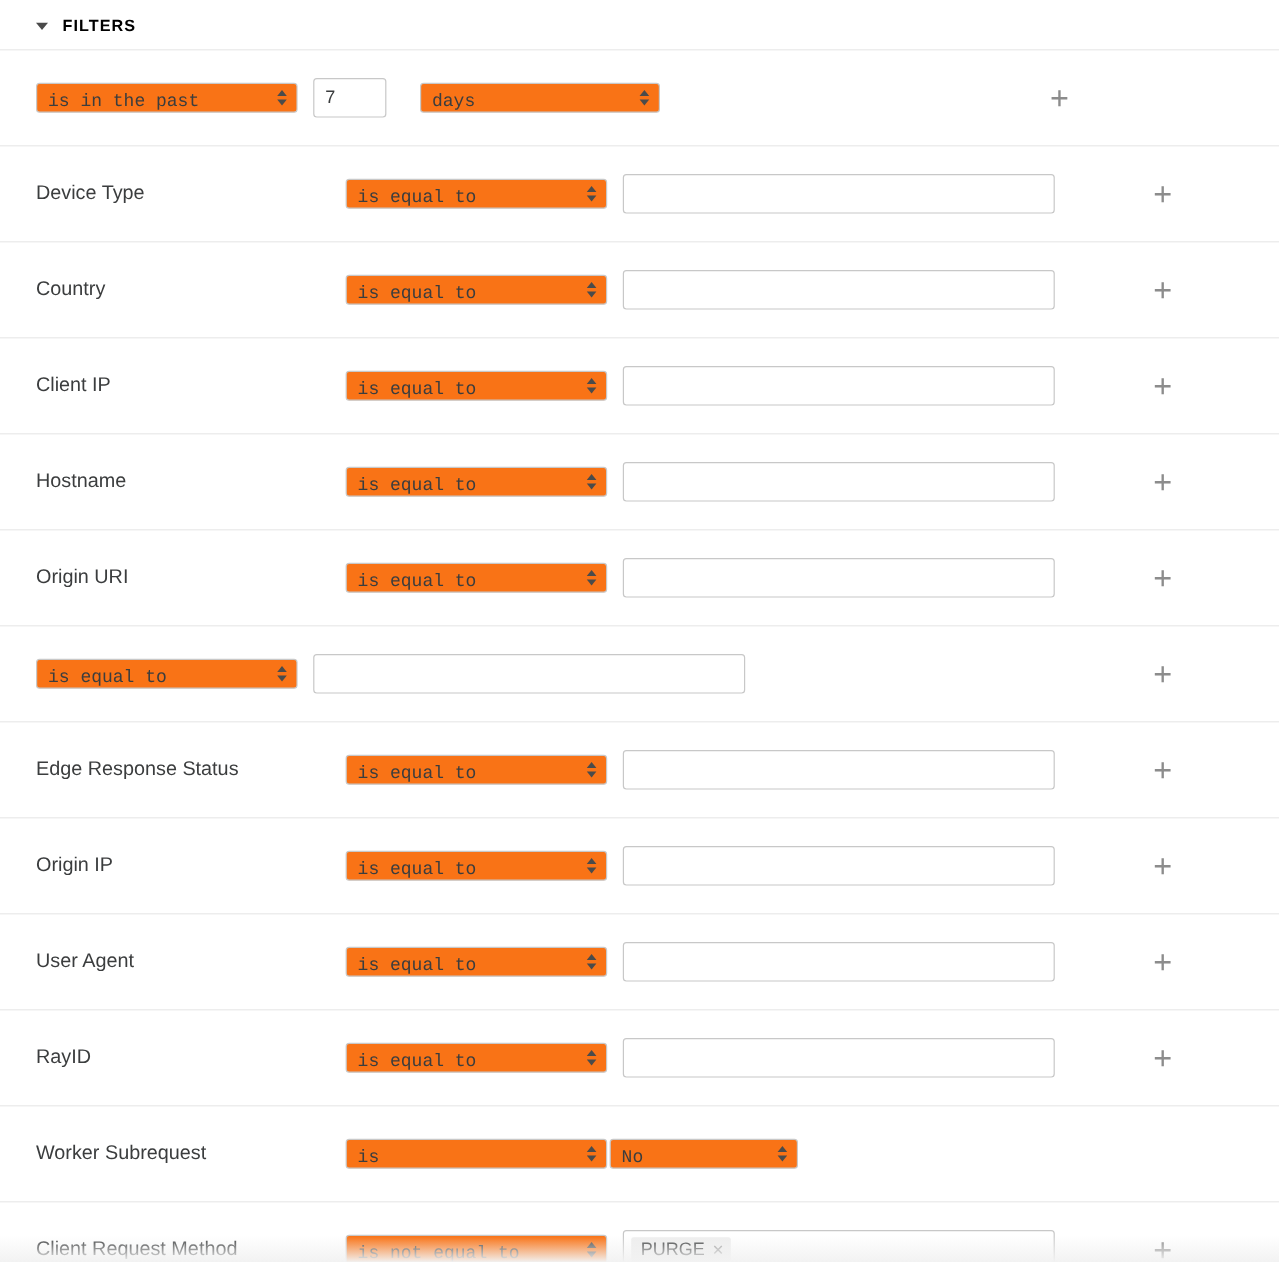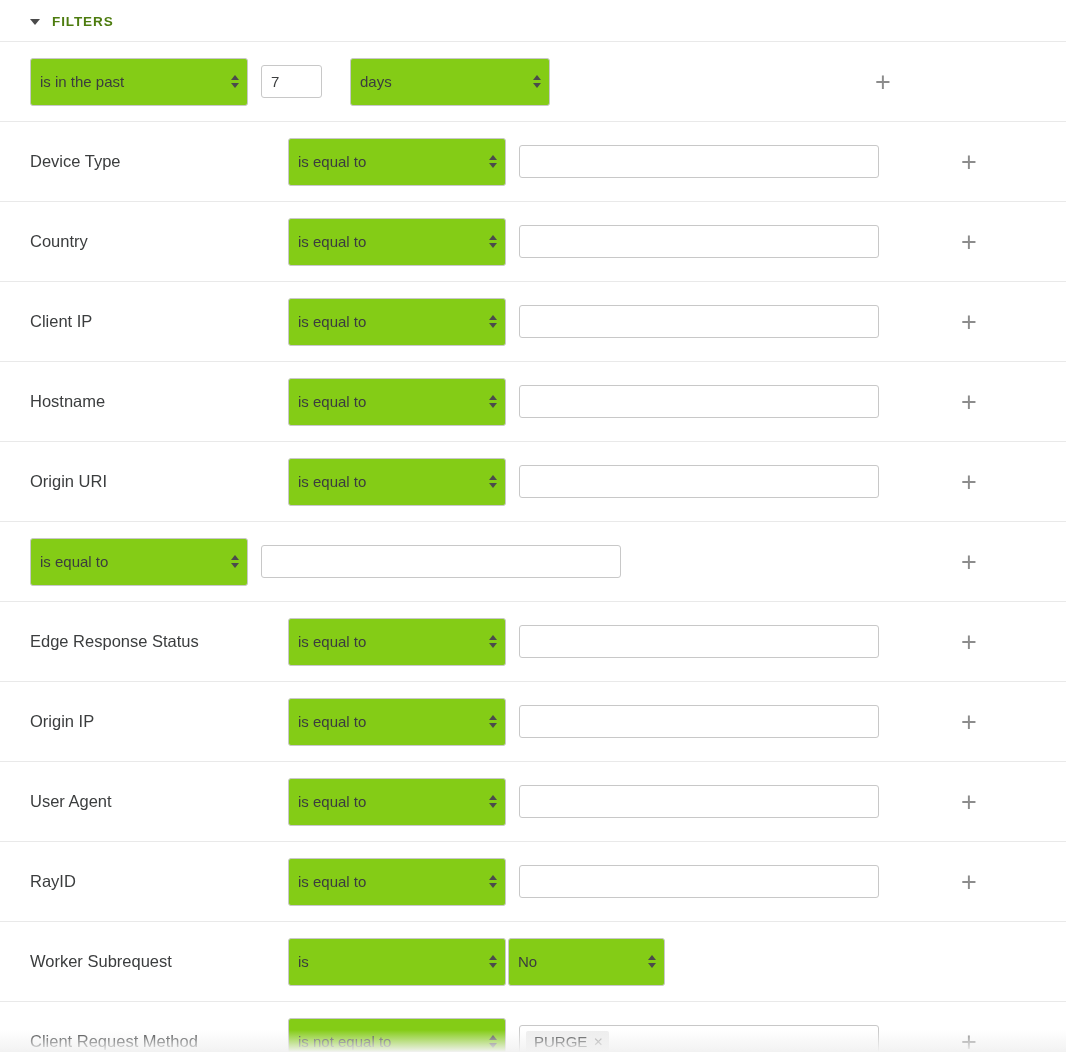--- a/index.html
+++ b/index.html
@@ -18,21 +18,21 @@
     background: #fff;
   }
   .filters-header {
     display: flex;
     align-items: center;
     gap: 10px;
     padding: 14px 0 12px 30px;
     font-size: 13.5px;
     font-weight: bold;
     letter-spacing: 0.9px;
-    color: #4d7c0f;
+    color: #000000;
   }
   .caret {
     width: 0; height: 0;
     border-left: 5px solid transparent;
     border-right: 5px solid transparent;
     border-top: 6px solid #4a4a4a;
     display: inline-block;
     margin-right: 2px;
   }
   .rows { width: 100%; }
@@ -54,25 +54,25 @@
     padding-right: 10px;
   }
   .op-select-wrap {
     width: 218px;
     flex: 0 0 218px;
   }
   select.op-select, select.unit-select {
     -webkit-appearance: none;
     appearance: none;
     width: 100%;
-    height: 48px;
+    height: 25px;
     border: 1px solid #c8c8c8;
     border-radius: 3px;
-    background: #84cc16;
-    font-family: Liberation Sans, sans-serif;
+    background: #f97316;
+    font-family: Liberation Mono, monospace;
     font-size: 15px;
     color: #3b3d3e;
     padding: 0 28px 0 9px;
     line-height: 30px;
   }
   .sel-holder { position: relative; display: block; }
   .sel-arrows {
     position: absolute;
     right: 9px;
     top: 50%;

